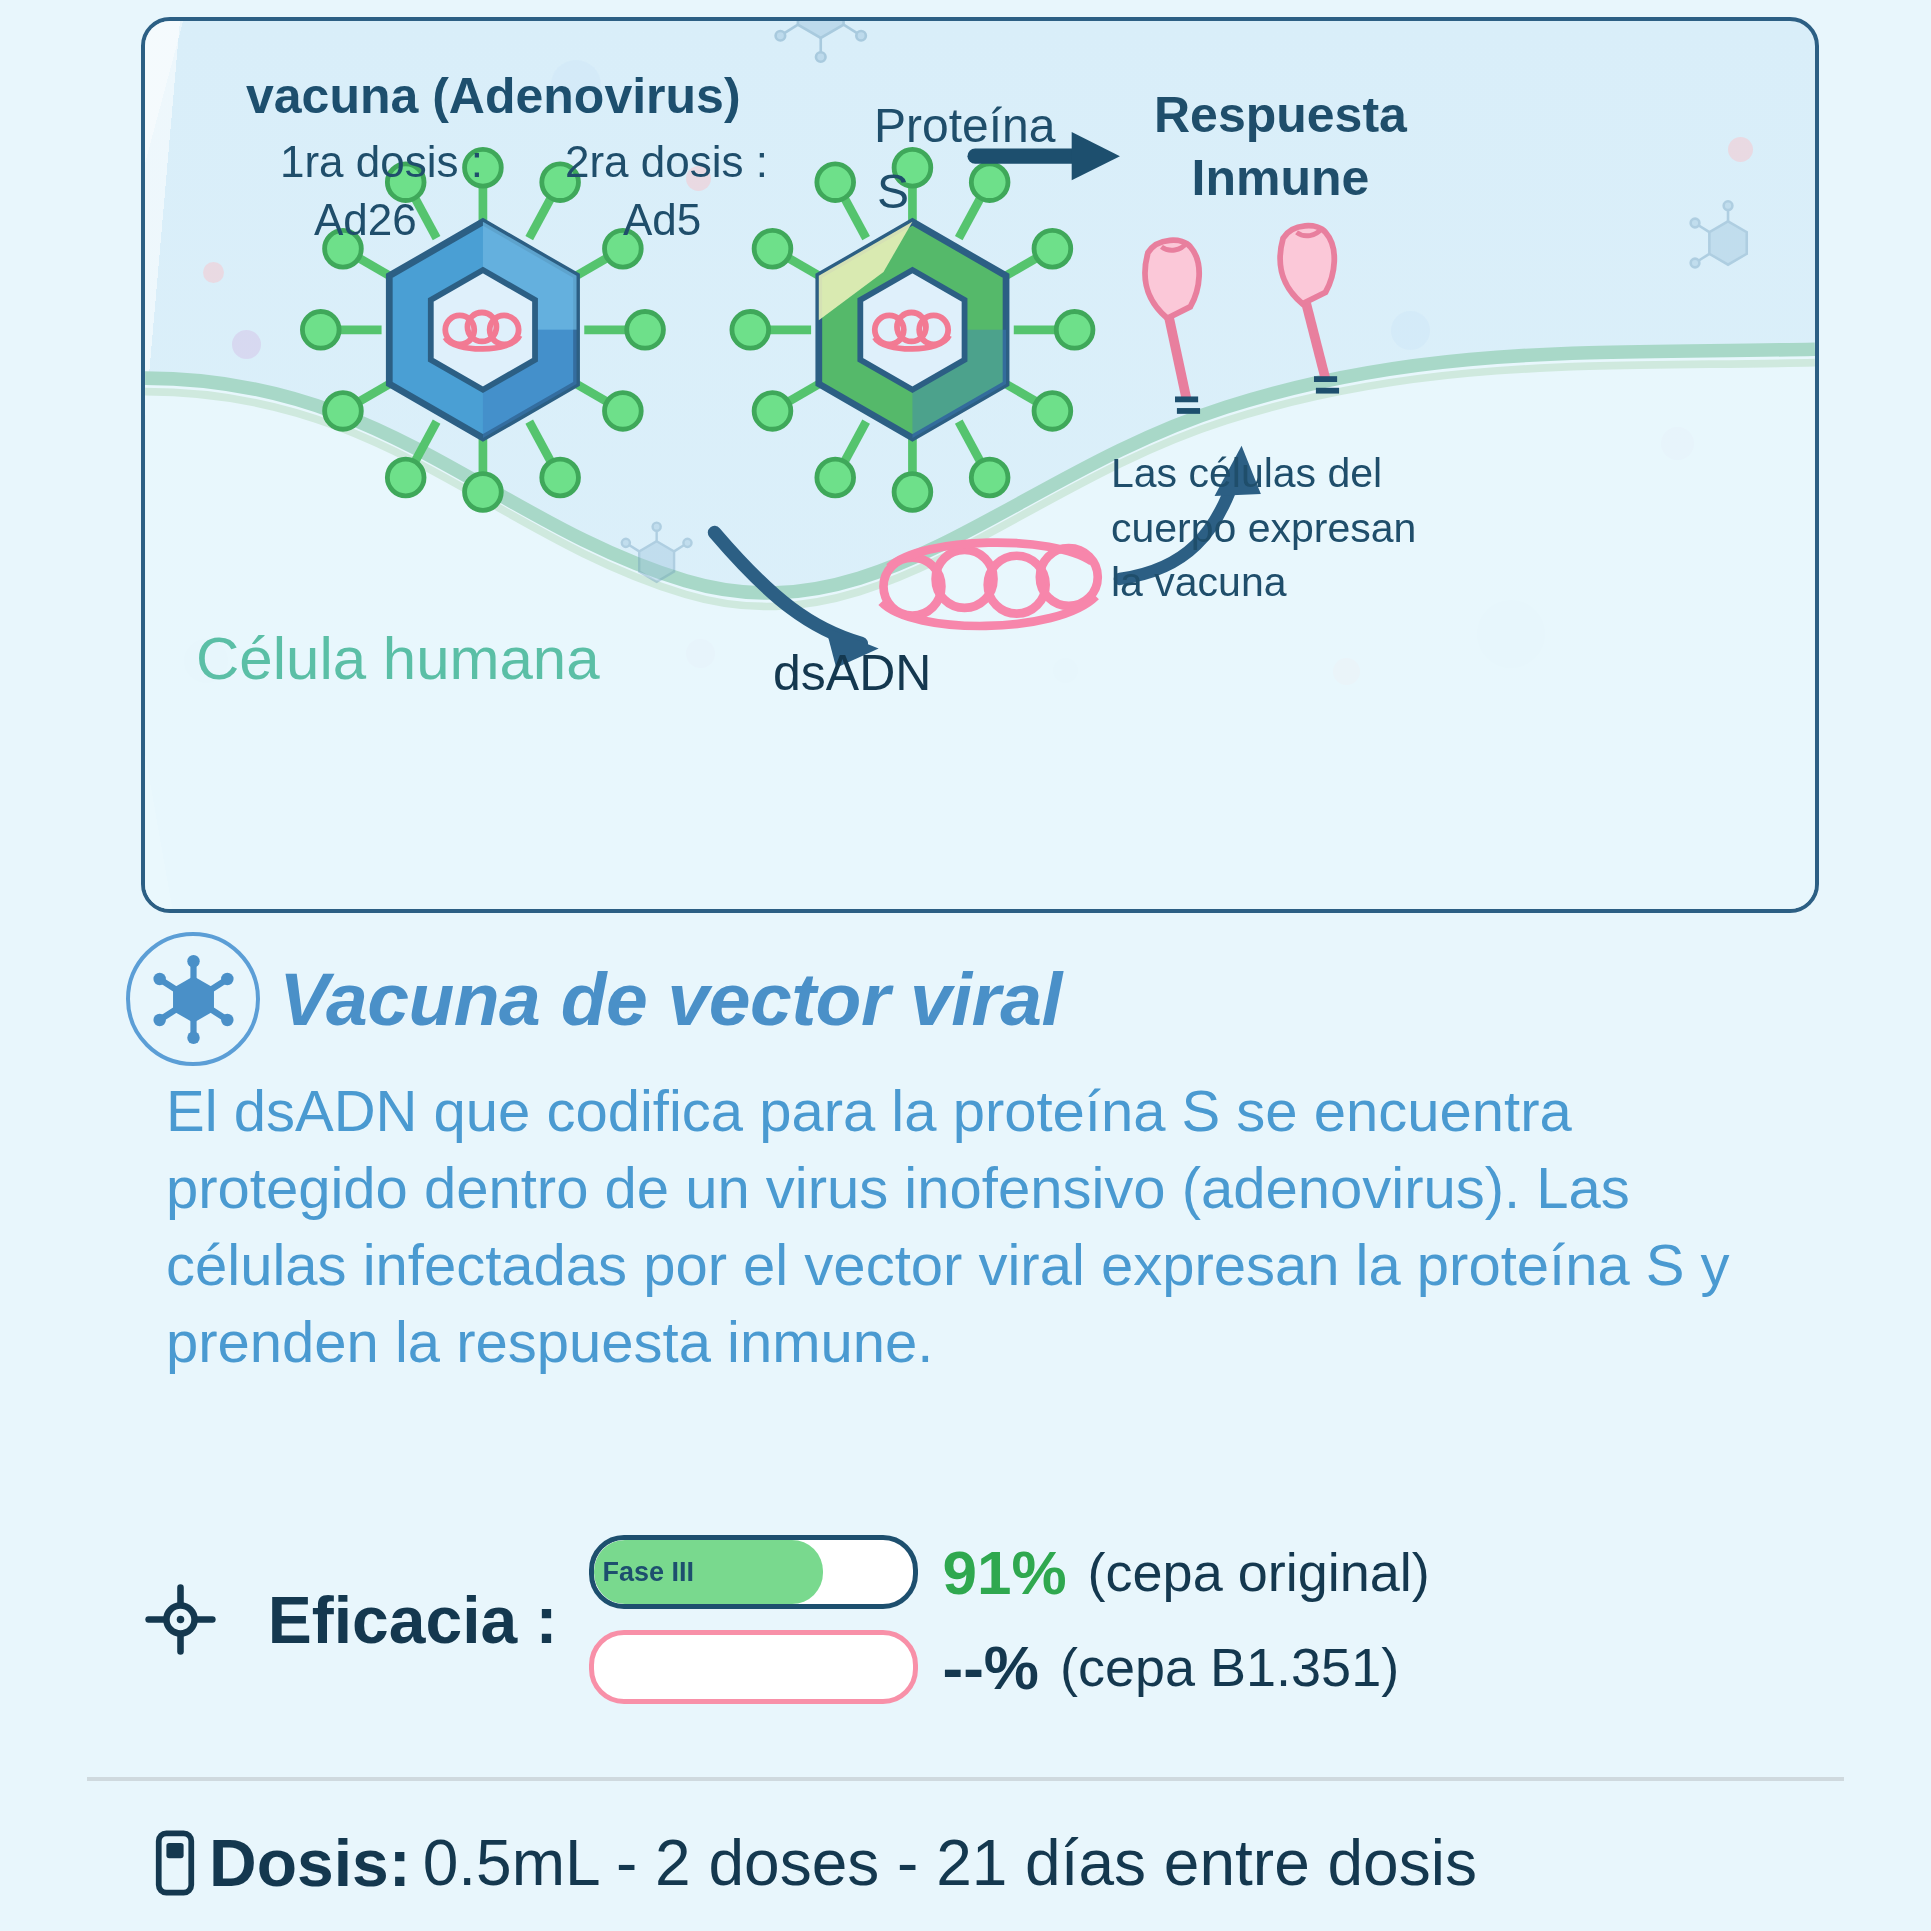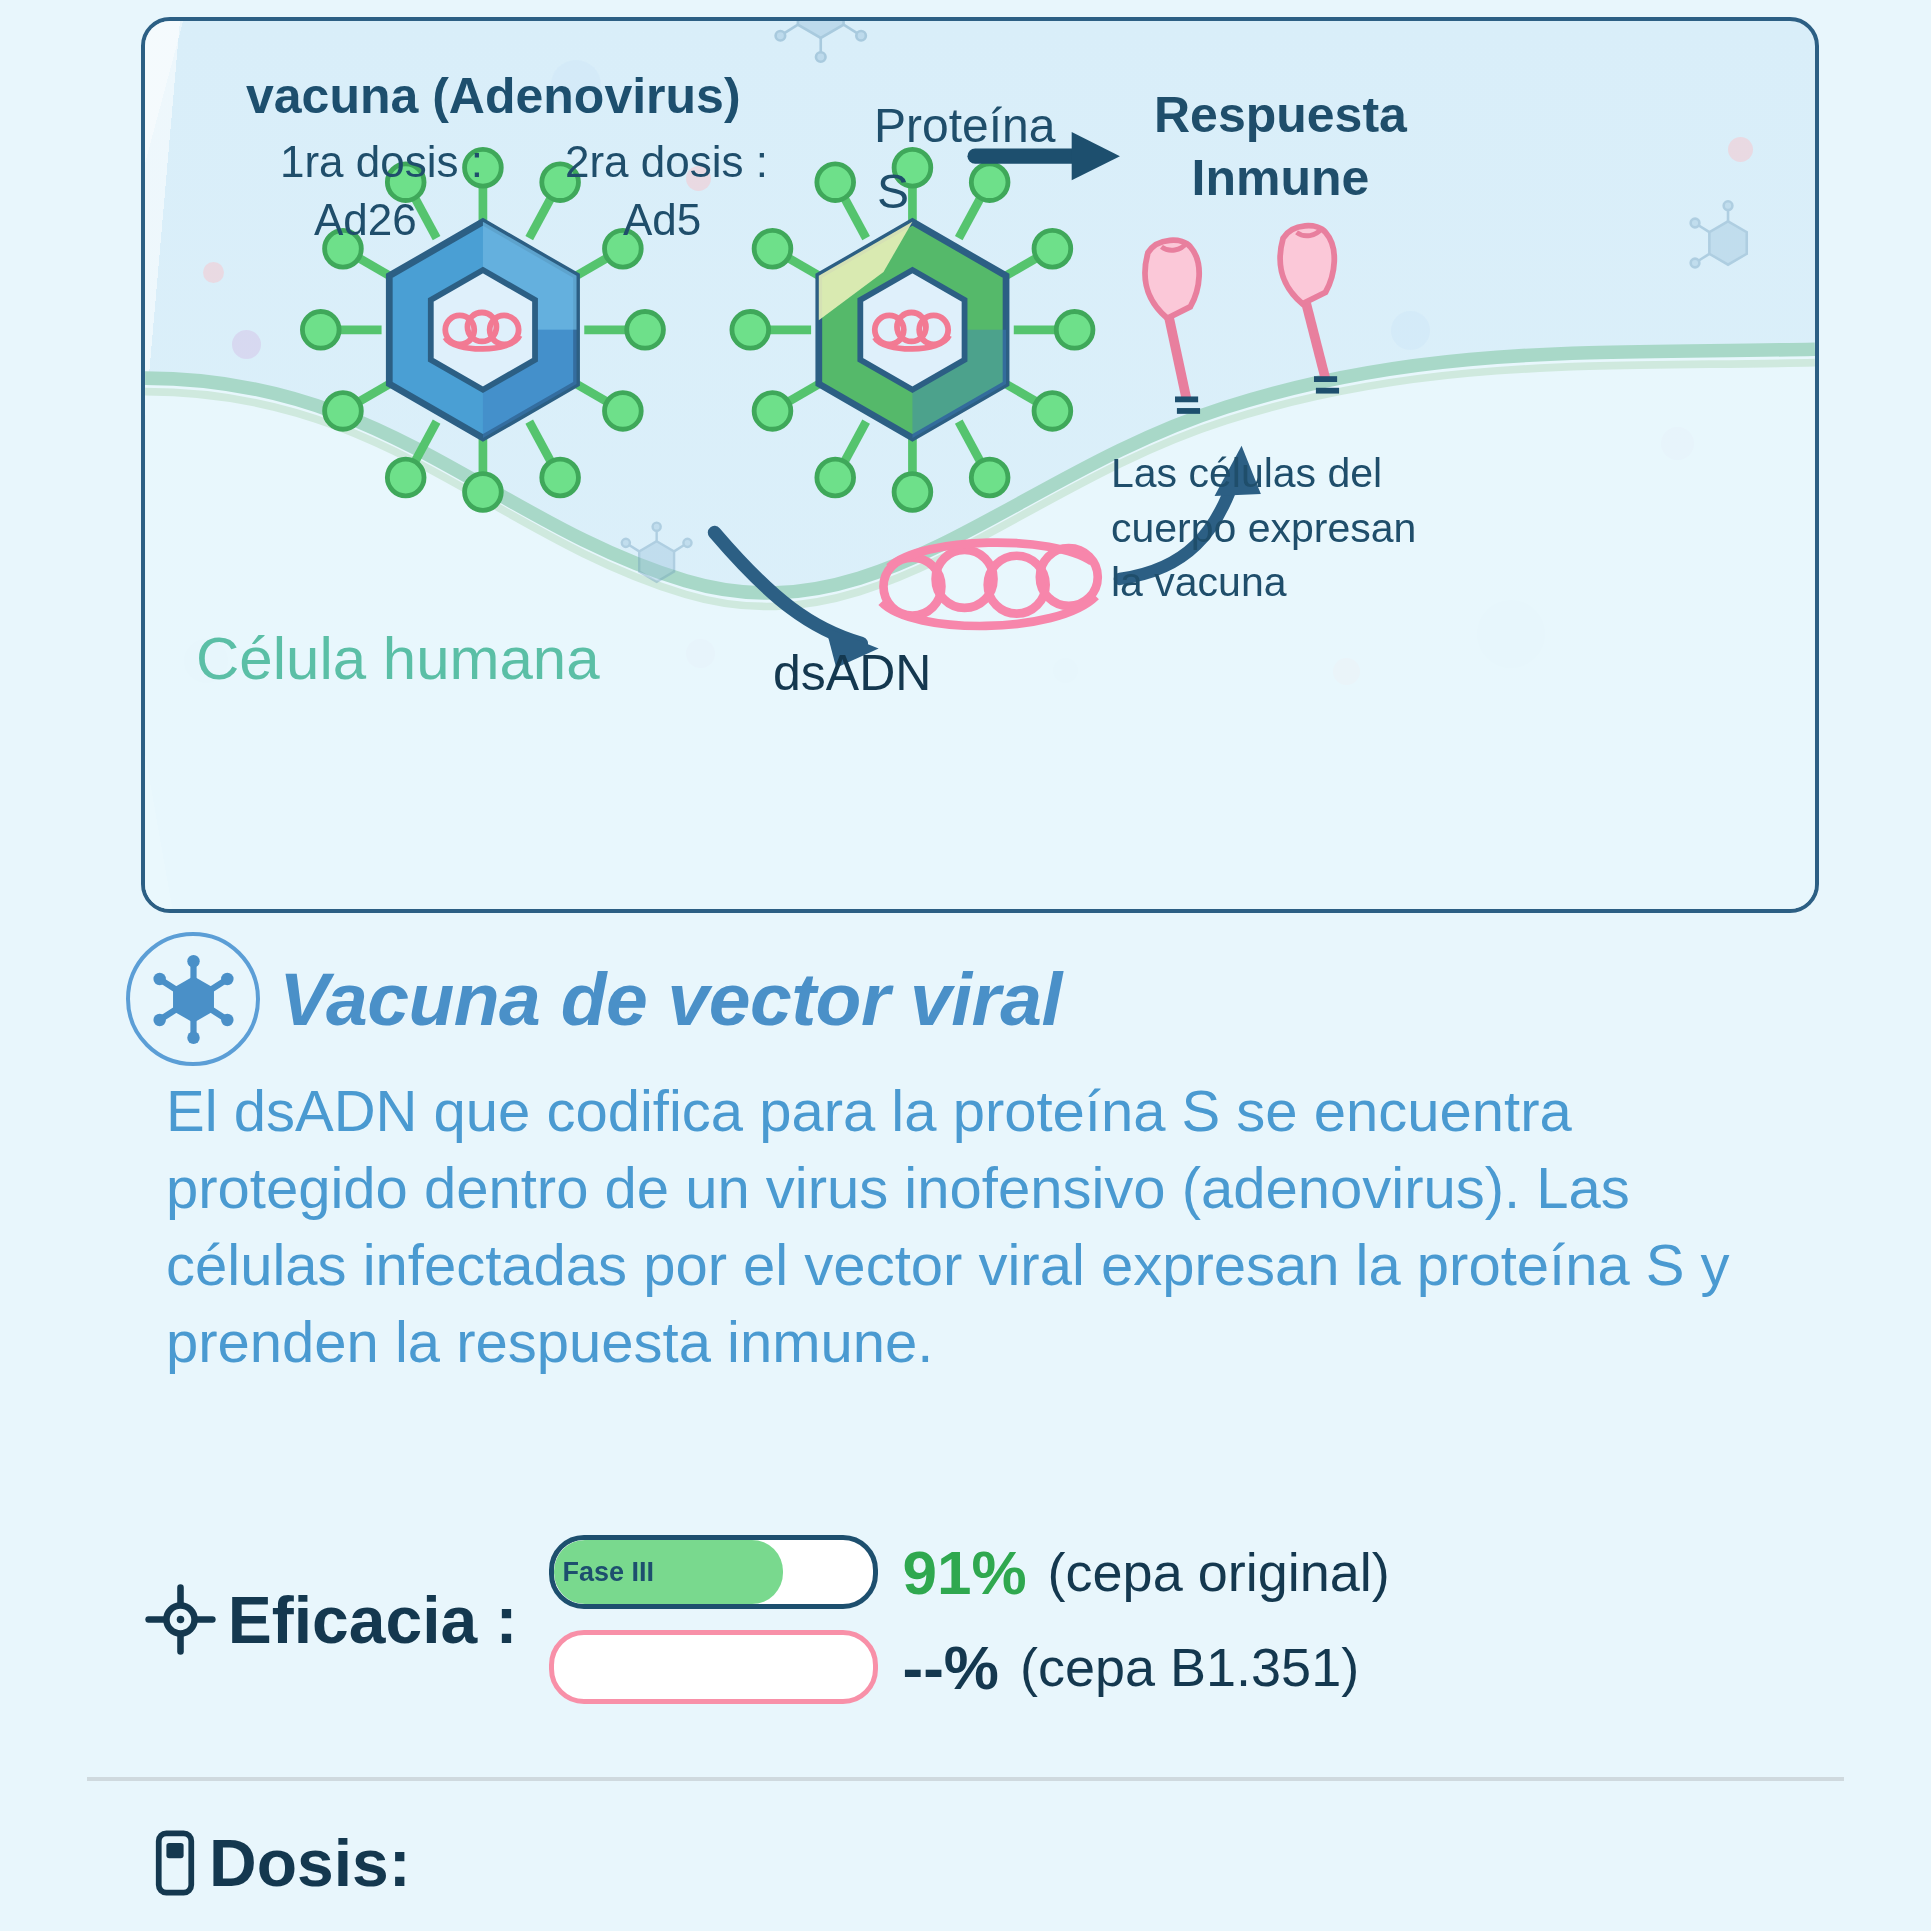--- a/index.html
+++ b/index.html
@@ -112,20 +112,21 @@
   
   .efi-row {
     position: absolute;
     left: 143px; top: 1535px;
     display: flex; align-items: center;
   }
   .efi-icon { width: 75px; height: 75px; margin-right: 9.7px; }
   .efi-label {
     font-size: 66px; font-weight: bold; color: #14384f;
     margin-right: 31px;
+    margin-left: 40px;
   }
   .bars { display: flex; flex-direction: column; gap: 21px; }
   .bar-line { display: flex; align-items: center; }
   .bar {
     width: 319px; height: 64px;
     border-radius: 35px;
     border: 5.8px solid #1d4f6e;
     background: #ffffff;
     position: relative;
     overflow: hidden;
@@ -464,14 +465,15 @@
 <div class="divider"></div>
 
 <div class="dosis-row">
   <div class="dosis-icon">
     <svg width="44" height="68" viewBox="0 0 46 70">
       <rect x="6" y="4" width="34" height="62" rx="8" fill="none" stroke="#14384f" stroke-width="6"></rect>
       <rect x="14" y="14" width="18" height="16" rx="3" fill="#14384f"></rect>
     </svg>
   </div>
   <div class="dosis-label">Dosis:</div>
+  <div class="dosis-value">0.5mL - 2 doses - 21 días entre dosis</div>
 </div>
 
 
 </body></html>

